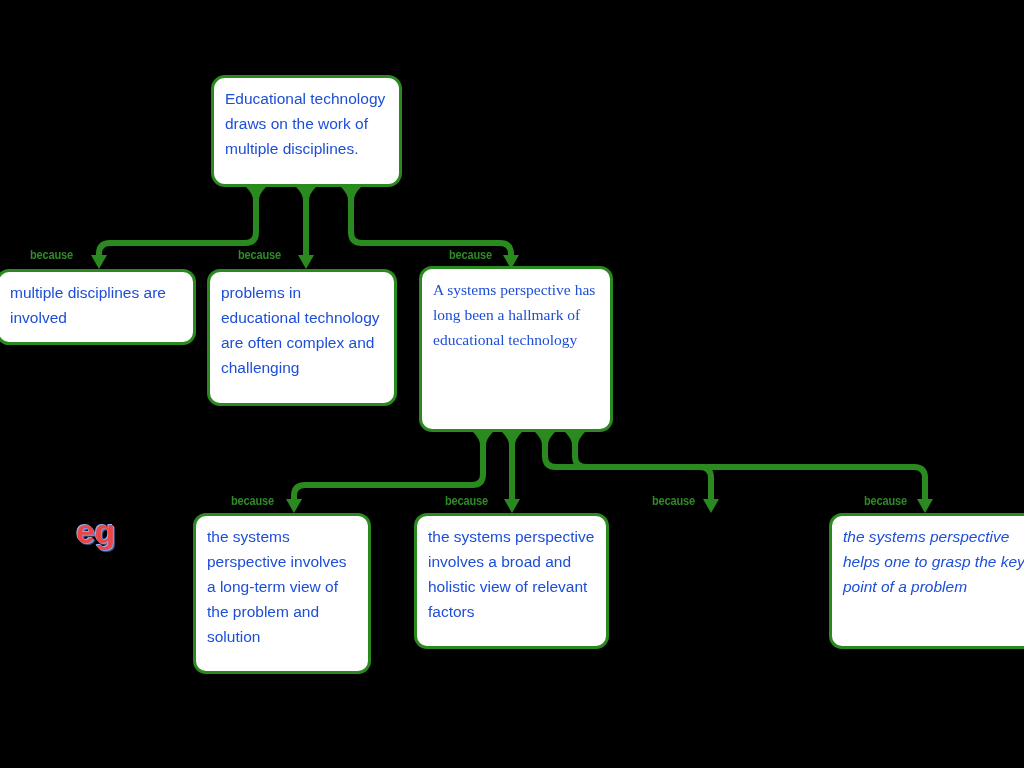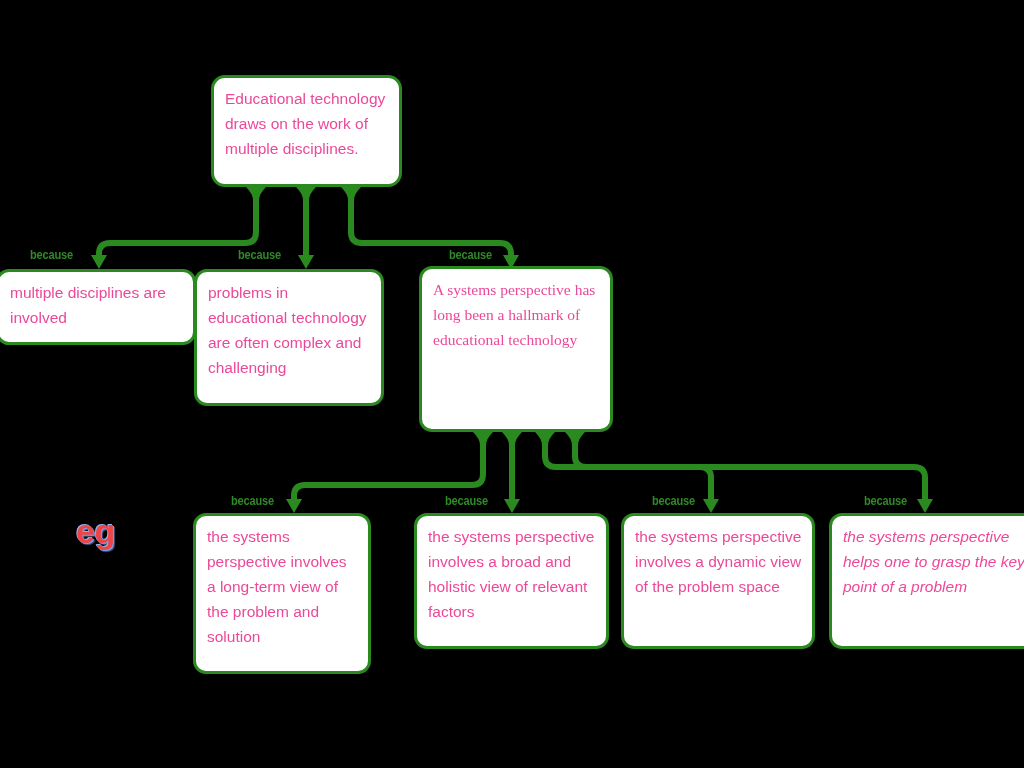--- a/index.html
+++ b/index.html
@@ -25,21 +25,21 @@
     top: 0;
     width: 1024px;
     height: 768px;
   }
   .node {
     position: absolute;
     box-sizing: border-box;
     background: #ffffff;
     border: 3px solid #2b8a1f;
     border-radius: 13px;
-    color: #ec4899;
+    color: #1d4ed8;
     font-family: "Liberation Sans", sans-serif;
     font-size: 15.5px;
     line-height: 25px;
     padding: 8px 10px 8px 11px;
     overflow: hidden;
     white-space: pre-line;
   }
   .node.root {
     border-radius: 14px;
   }
@@ -117,29 +117,28 @@
       <path d="M 502,432 L 522,432 Q 515,439 515,445 L 509,445 Q 509,439 502,432 Z"></path>
       <path d="M 535,432 L 555,432 Q 548,439 548,445 L 542,445 Q 542,439 535,432 Z"></path>
       <path d="M 565,432 L 585,432 Q 578,439 578,445 L 572,445 Q 572,439 565,432 Z"></path>
     </g>
   </svg>
 
   <div class="node root" style="left:211px; top:75px; width:191px; height:112px;">Educational technology draws on the work of multiple disciplines.</div>
 
   <div class="node" style="left:-4px; top:269px; width:200px; height:76px;">multiple disciplines are involved</div>
 
-  <div class="node" style="left:194px; top:269px; width:190px; height:137px;">problems in educational technology are often complex and challenging</div>
+  <div class="node" style="left:207px; top:269px; width:190px; height:137px;">problems in educational technology are often complex and challenging</div>
 
   <div class="node" style="left:419px; top:266px; width:194px; height:166px;font-family:Liberation Serif, serif;">A systems perspective has long been a hallmark of educational technology</div>
 
   <div class="node" style="left:193px; top:513px; width:178px; height:161px;">the systems perspective involves a long-term view of the problem and solution</div>
 
   <div class="node" style="left:414px; top:513px; width:195px; height:136px;padding-left:11px;">the systems perspective involves a broad and holistic view of relevant factors</div>
 
-  <div class="node" style="left:621px; top:513px; width:194px; height:136px;">the systems perspective involves a dynamic view of the problem space</div>
 
   <div class="node" style="left:829px; top:513px; width:216px; height:136px;font-style:italic;">the systems perspective helps one to grasp the key point of a problem</div>
 
   <div class="edge-label" style="left:30px; top:248px;">because</div>
   <div class="edge-label" style="left:238px; top:248px;">because</div>
   <div class="edge-label" style="left:449px; top:248px;">because</div>
   <div class="edge-label" style="left:231px; top:494px;">because</div>
   <div class="edge-label" style="left:445px; top:494px;">because</div>
   <div class="edge-label" style="left:652px; top:494px;">because</div>
   <div class="edge-label" style="left:864px; top:494px;">because</div>

